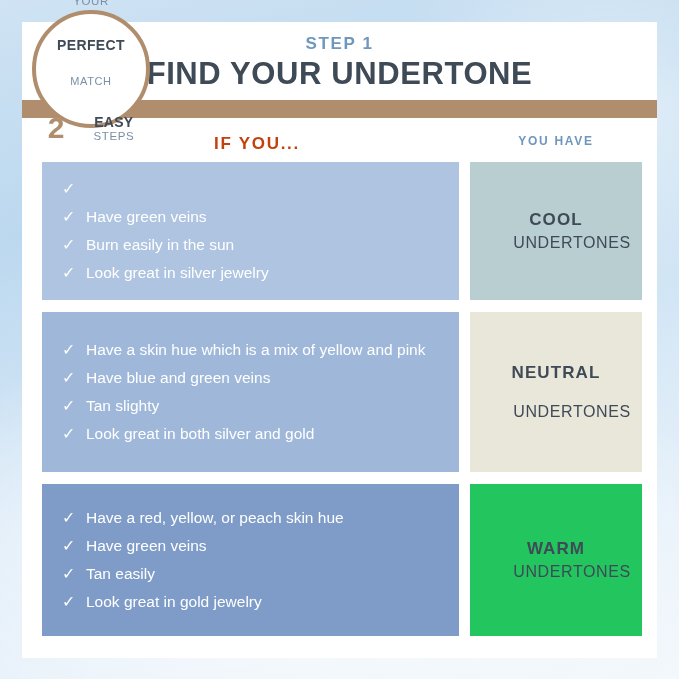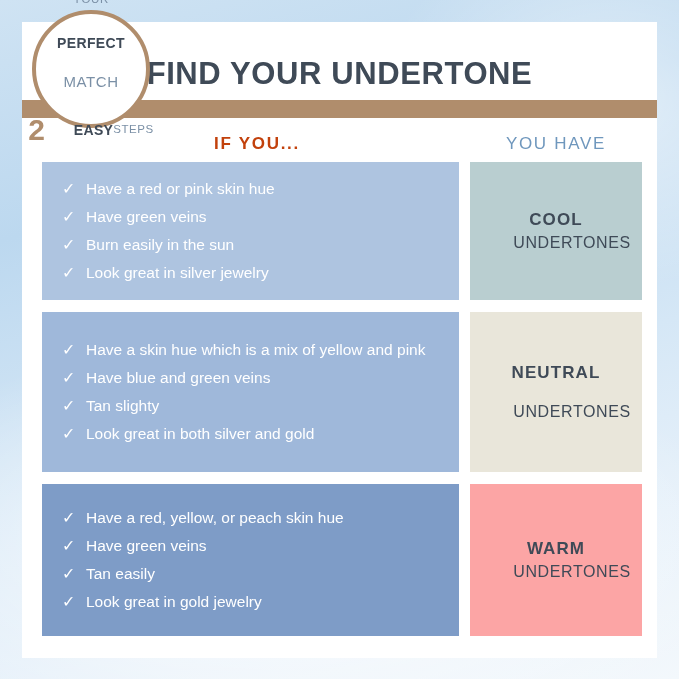--- a/index.html
+++ b/index.html
@@ -121,40 +121,41 @@
     letter-spacing: 0.6px;
   }
   .badge-l2 {
     font-size: 14px;
     font-weight: bold;
     color: #3f4a57;
     letter-spacing: 0.4px;
     margin-top: 8px;
   }
   .badge-l3 {
-    font-size: 15px;
+    font-size: 11px;
     color: #7b90a6;
     letter-spacing: 0.6px;
     margin-bottom: 3px;
   }
   .badge-row {
     display: flex;
     align-items: center;
     gap: 5px;
   }
   .badge-num {
     font-size: 30px;
     font-weight: bold;
     color: #b08d6c;
     line-height: 1;
   }
   .badge-stack {
     display: flex;
+    flex-direction: column;
     line-height: 1.05;
-    text-align: right;
+    text-align: center;
     margin-left: 24px;
   }
   .badge-easy {
     font-size: 14px;
     font-weight: bold;
     color: #3f4a57;
     letter-spacing: 0.3px;
   }
   .badge-steps {
     font-size: 11.5px;
@@ -173,22 +174,22 @@
     font-weight: bold;
     letter-spacing: 1.7px;
     color: #c2410c;
   }
   .col-head-right {
     position: absolute;
     left: 448px;
     top: 112px;
     width: 172px;
     text-align: center;
-    font-size: 17px;
-    font-weight: normal;
+    font-size: 12px;
+    font-weight: bold;
     letter-spacing: 1.7px;
     color: #6f97bd;
   }
 
   
   .row {
     position: absolute;
     left: 20px;
     width: 600px;
   }
@@ -252,45 +253,45 @@
   #row-cool { top: 140px; height: 138px; }
   #row-cool .row-left { height: 138px; background: #aec4e0; }
   #row-cool .row-right { height: 138px; background: #b9ced0; }
 
   #row-neutral { top: 290px; height: 160px; }
   #row-neutral .row-left { height: 160px; background: #9fb8da; }
   #row-neutral .row-right { height: 160px; background: #e9e6da; gap: 16px; }
 
   #row-warm { top: 462px; height: 152px; }
   #row-warm .row-left { height: 152px; background: #7e9cc7; }
-  #row-warm .row-right { height: 152px; background: #fca5a5; }
+  #row-warm .row-right { height: 152px; background: #22c55e; }
 </style>
 </head>
 <body>
 
 <div class="page">
   <div class="wash1"></div>
   <div class="wash2"></div>
 
   <div class="card">
 
     <div class="header">
+      <div class="step-label">STEP 1</div>
       <div class="main-title">FIND YOUR UNDERTONE</div>
     </div>
 
     <div class="tan-bar"></div>
 
     <div class="col-head-left">IF YOU...</div>
     <div class="col-head-right">YOU HAVE</div>
 
     <div class="row" id="row-cool">
       <div class="row-left">
         <div class="item">
           <span class="check">✓</span>
-          <span class="item-text">Have a red or pink skin hue</span>
         </div>
         <div class="item">
           <span class="check">✓</span>
           <span class="item-text">Have green veins</span>
         </div>
         <div class="item">
           <span class="check">✓</span>
           <span class="item-text">Burn easily in the sun</span>
         </div>
         <div class="item">

